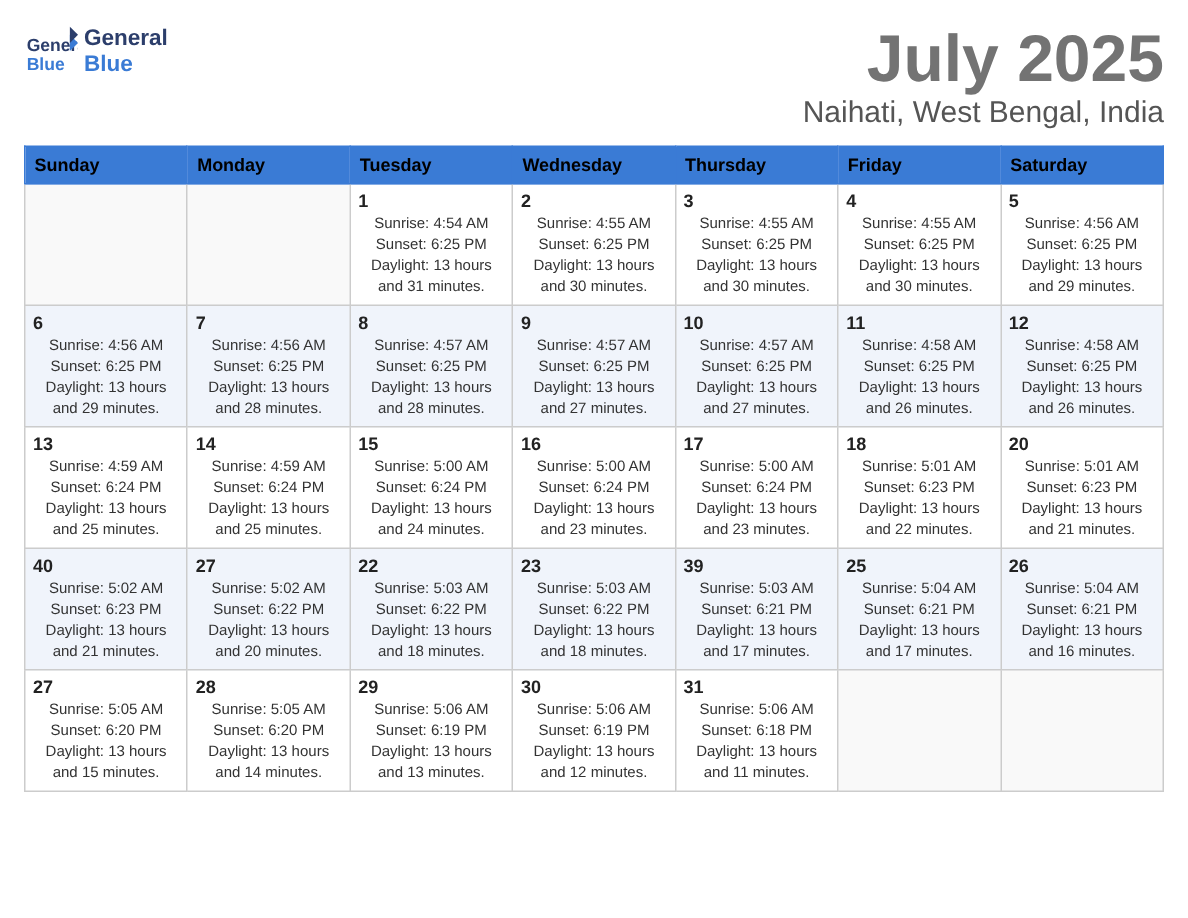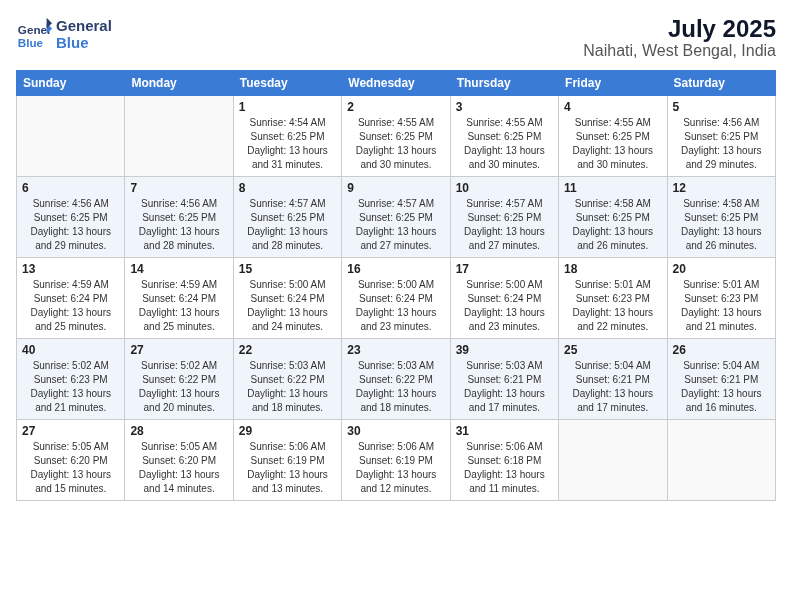--- a/index.html
+++ b/index.html
@@ -22,37 +22,37 @@
       gap: 4px;
     }
     .logo-icon {
       width: 36px;
       height: 36px;
     }
     .title-block {
       text-align: right;
     }
     .month-title {
-      font-size: 24px;
+      font-size: 44px;
       font-weight: bold;
-      color: #0f172a;
+      color: #737373;
       line-height: 1.1;
     }
     .location-title {
-      font-size: 16px;
+      font-size: 20px;
       color: #555;
     }
     .calendar {
       width: 100%;
       border-collapse: collapse;
       font-size: 10.5px;
     }
     .calendar th {
       background-color: #3a7bd5;
-      color: #ffffff;
+      color: #000000;
       text-align: left;
       padding: 5px 6px;
       font-size: 12px;
       font-weight: bold;
       border: 1px solid #3a7bd5;
     }
     .calendar td {
       border: 1px solid #ccc;
       vertical-align: top;
       padding: 4px 5px;

